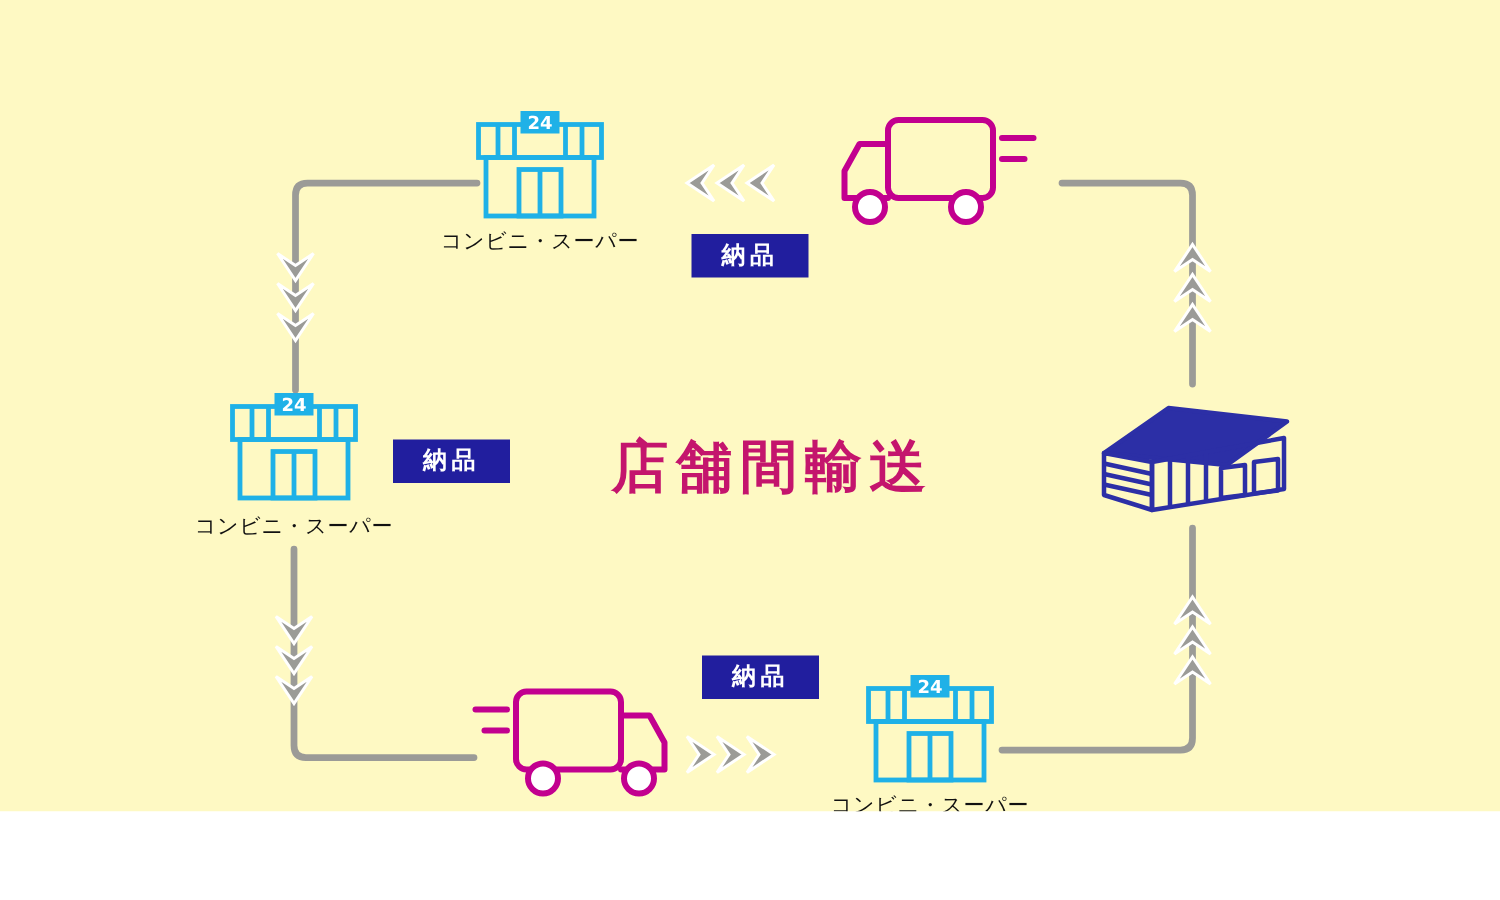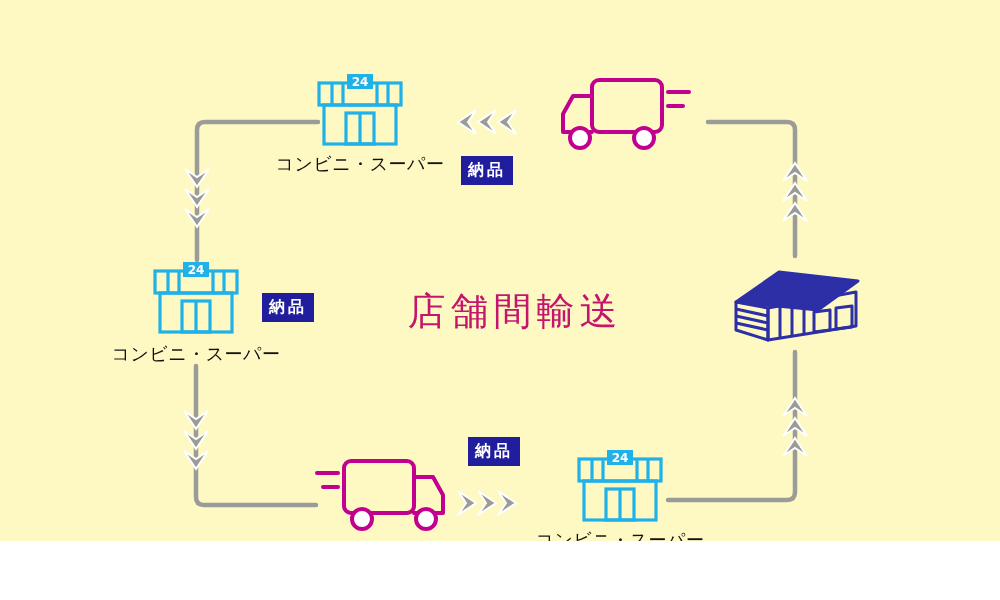--- a/index.html
+++ b/index.html
@@ -16,43 +16,43 @@
     overflow: hidden;
   }
   .layer {
     position: absolute;
     left: 0;
     top: 0;
   }
   .node-label {
     position: absolute;
     text-align: center;
-    font-size: 18px;
+    font-size: 14px;
     color: #111111;
     letter-spacing: 0.5px;
     white-space: nowrap;
   }
   .badge {
     position: absolute;
     background: #211e9e;
     color: #ffffff;
     font-size: 16px;
     font-weight: bold;
-    padding: 4px 7px;
+    padding: 4px 20px;
     letter-spacing: 3px;
     line-height: 1.3;
   }
   .diagram-title {
     position: absolute;
     left: 340px;
     top: 286px;
     width: 350px;
     text-align: center;
     font-size: 38px;
-    font-weight: normal;
+    font-weight: bold;
     color: #c4156d;
     letter-spacing: 5px;
     white-space: nowrap;
   }
 </style>
 </head>
 <body>
 
 <div class="canvas">
 

